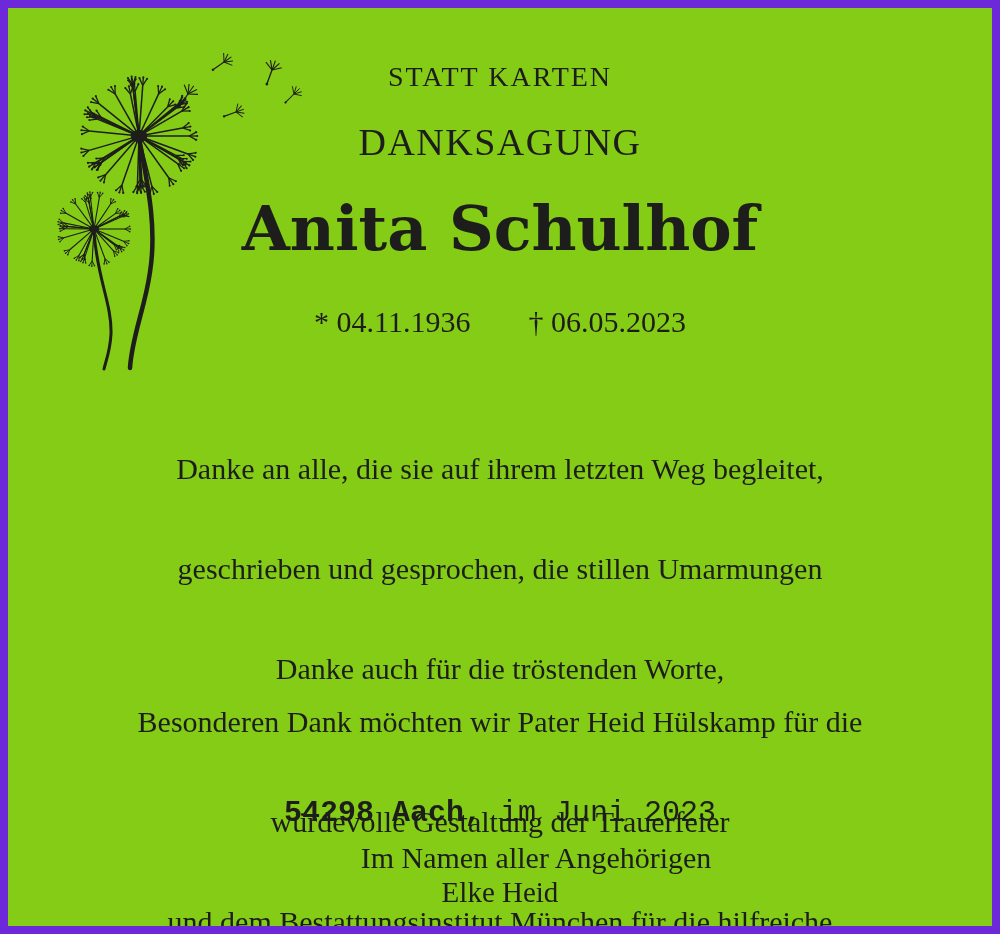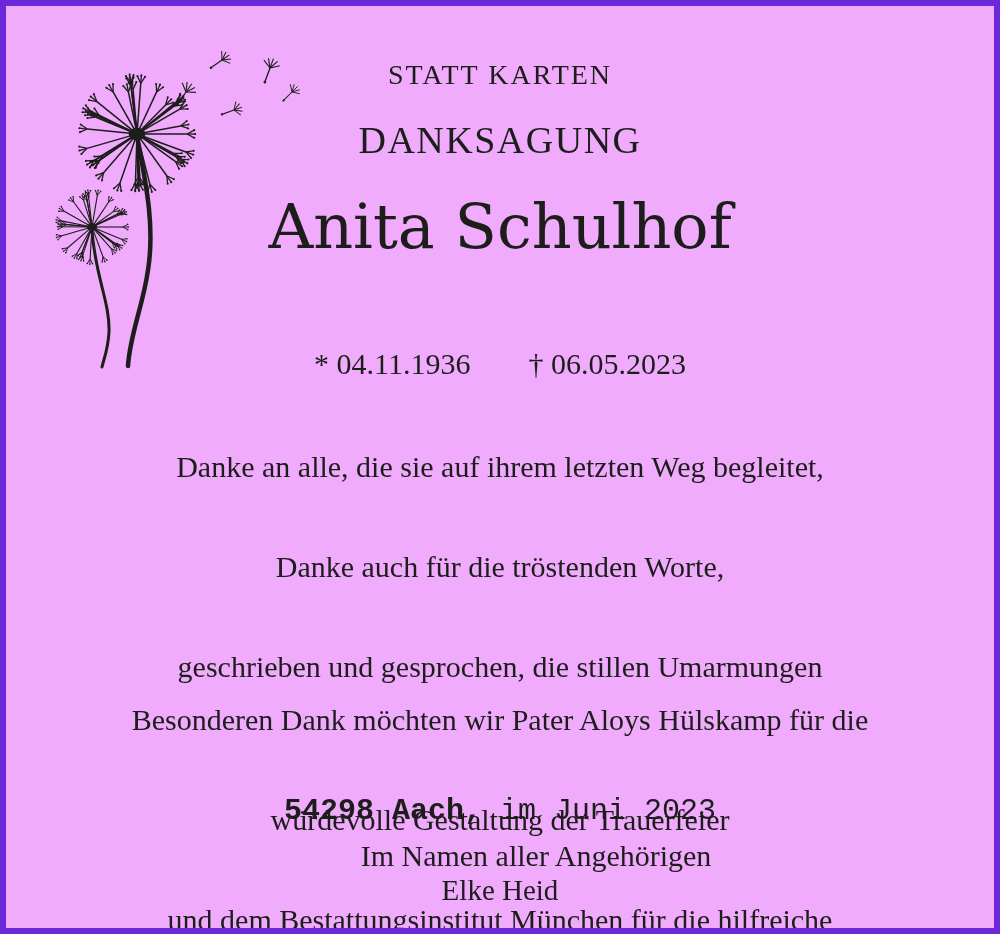--- a/index.html
+++ b/index.html
@@ -5,22 +5,22 @@
   html, body {
     margin: 0;
     padding: 0;
     background: #ffffff;
   }
   .page {
     position: relative;
     width: 1000px;
     height: 934px;
     box-sizing: border-box;
-    border: 6px solid #6d28d9;
-    background: #f0abfc;
+    border: 8px solid #6d28d9;
+    background: #84cc16;
     color: #1d1d1b;
     font-family: "Liberation Serif", serif;
     overflow: hidden;
   }
   .centered {
     position: absolute;
     left: 0;
     width: 100%;
     text-align: center;
     white-space: pre;
@@ -31,28 +31,27 @@
     letter-spacing: 2px;
   }
   .main-title {
     top: 112px;
     font-size: 38px;
     letter-spacing: 1.5px;
   }
   .deceased-name {
     top: 184px;
     font-size: 62px;
-    font-weight: normal;
+    font-weight: bold;
     font-family: "DejaVu Serif", "Liberation Serif", serif;
     letter-spacing: 0px;
   }
   .dates {
     top: 297px;
     font-size: 30px;
-    margin-top: 44px;
   }
   .dates .date-sep {
     display: inline-block;
     width: 58px;
   }
   .body-par {
     font-size: 30px;
     line-height: 33.4px;
   }
   .par-thanks { top: 377px; }
@@ -619,28 +618,28 @@
   <div class="centered pre-title">STATT KARTEN</div>
 
   <div class="centered main-title">DANKSAGUNG</div>
 
   <div class="centered deceased-name">Anita Schulhof</div>
 
   <div class="centered dates"><span>* 04.11.1936</span><span class="date-sep"></span><span>† 06.05.2023</span></div>
 
   <div class="centered body-par par-thanks">
     <span class="line">Danke an alle, die sie auf ihrem letzten Weg begleitet,</span>
+    <span class="line">geschrieben und gesprochen, die stillen Umarmungen</span>
     <span class="line">Danke auch für die tröstenden Worte,</span>
-    <span class="line">geschrieben und gesprochen, die stillen Umarmungen</span>
     
     
   </div>
 
   <div class="centered body-par par-special">
-    <span class="line">Besonderen Dank möchten wir Pater Aloys Hülskamp für die</span>
+    <span class="line">Besonderen Dank möchten wir Pater Heid Hülskamp für die</span>
     <span class="line">würdevolle Gestaltung der Trauerfeier</span>
     <span class="line">und dem Bestattungsinstitut München für die hilfreiche</span>
     
   </div>
 
   <div class="centered place-date"><span class="place-bold">54298 Aach,</span><span> im Juni 2023</span></div>
 
   <div class="centered closing">Im Namen aller Angehörigen</div>
 
   <div class="centered signature">Elke Heid</div>

